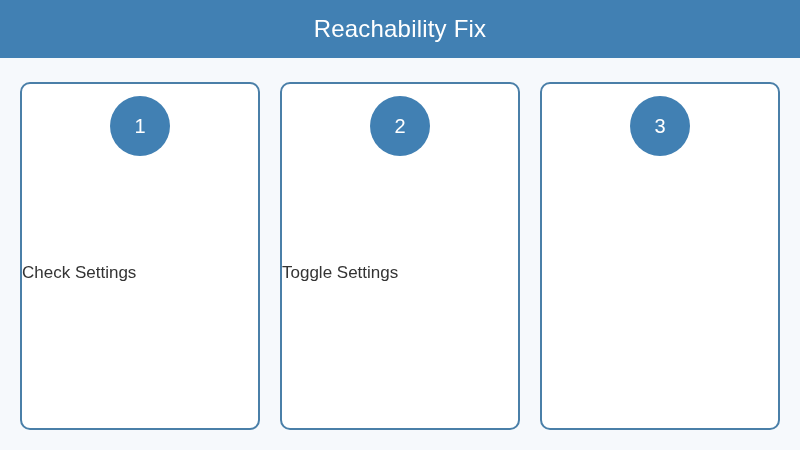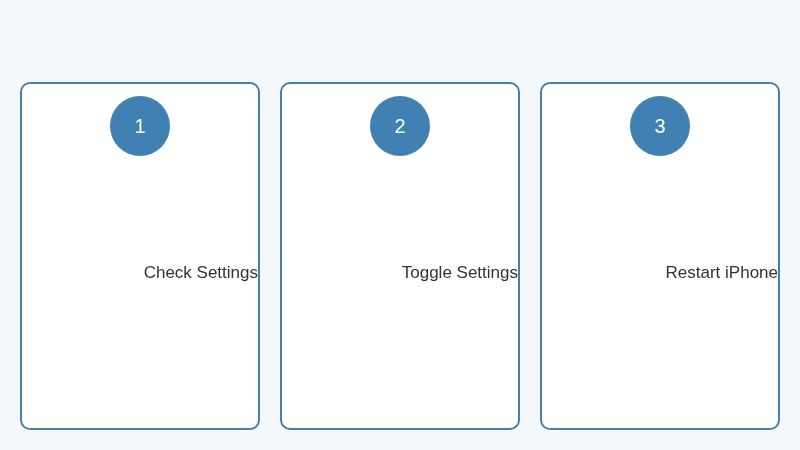--- a/index.html
+++ b/index.html
@@ -82,32 +82,35 @@
     font-size: 20px;
     font-weight: 400;
     line-height: 1;
   }
 
   .step-label {
     position: absolute;
     left: 0;
     top: 180px;
     width: 100%;
-    text-align: right;
+    text-align: left;
     color: #333333;
     font-size: 17px;
     font-weight: 400;
     line-height: 1;
   }
 </style>
 </head>
 <body>
 
 <div id="canvas">
 
+  <div id="header-bar">
+    <div id="header-title">Reachability Fix</div>
+  </div>
 
   <div id="card-row">
 
     <div class="step-card">
       <div class="step-badge">
         <span class="step-badge-number">1</span>
       </div>
       <div class="step-label">Check Settings</div>
     </div>
 
@@ -115,17 +118,16 @@
       <div class="step-badge">
         <span class="step-badge-number">2</span>
       </div>
       <div class="step-label">Toggle Settings</div>
     </div>
 
     <div class="step-card">
       <div class="step-badge">
         <span class="step-badge-number">3</span>
       </div>
-      <div class="step-label">Restart iPhone</div>
     </div>
 
   </div>
 </div>
 
 </body></html>

